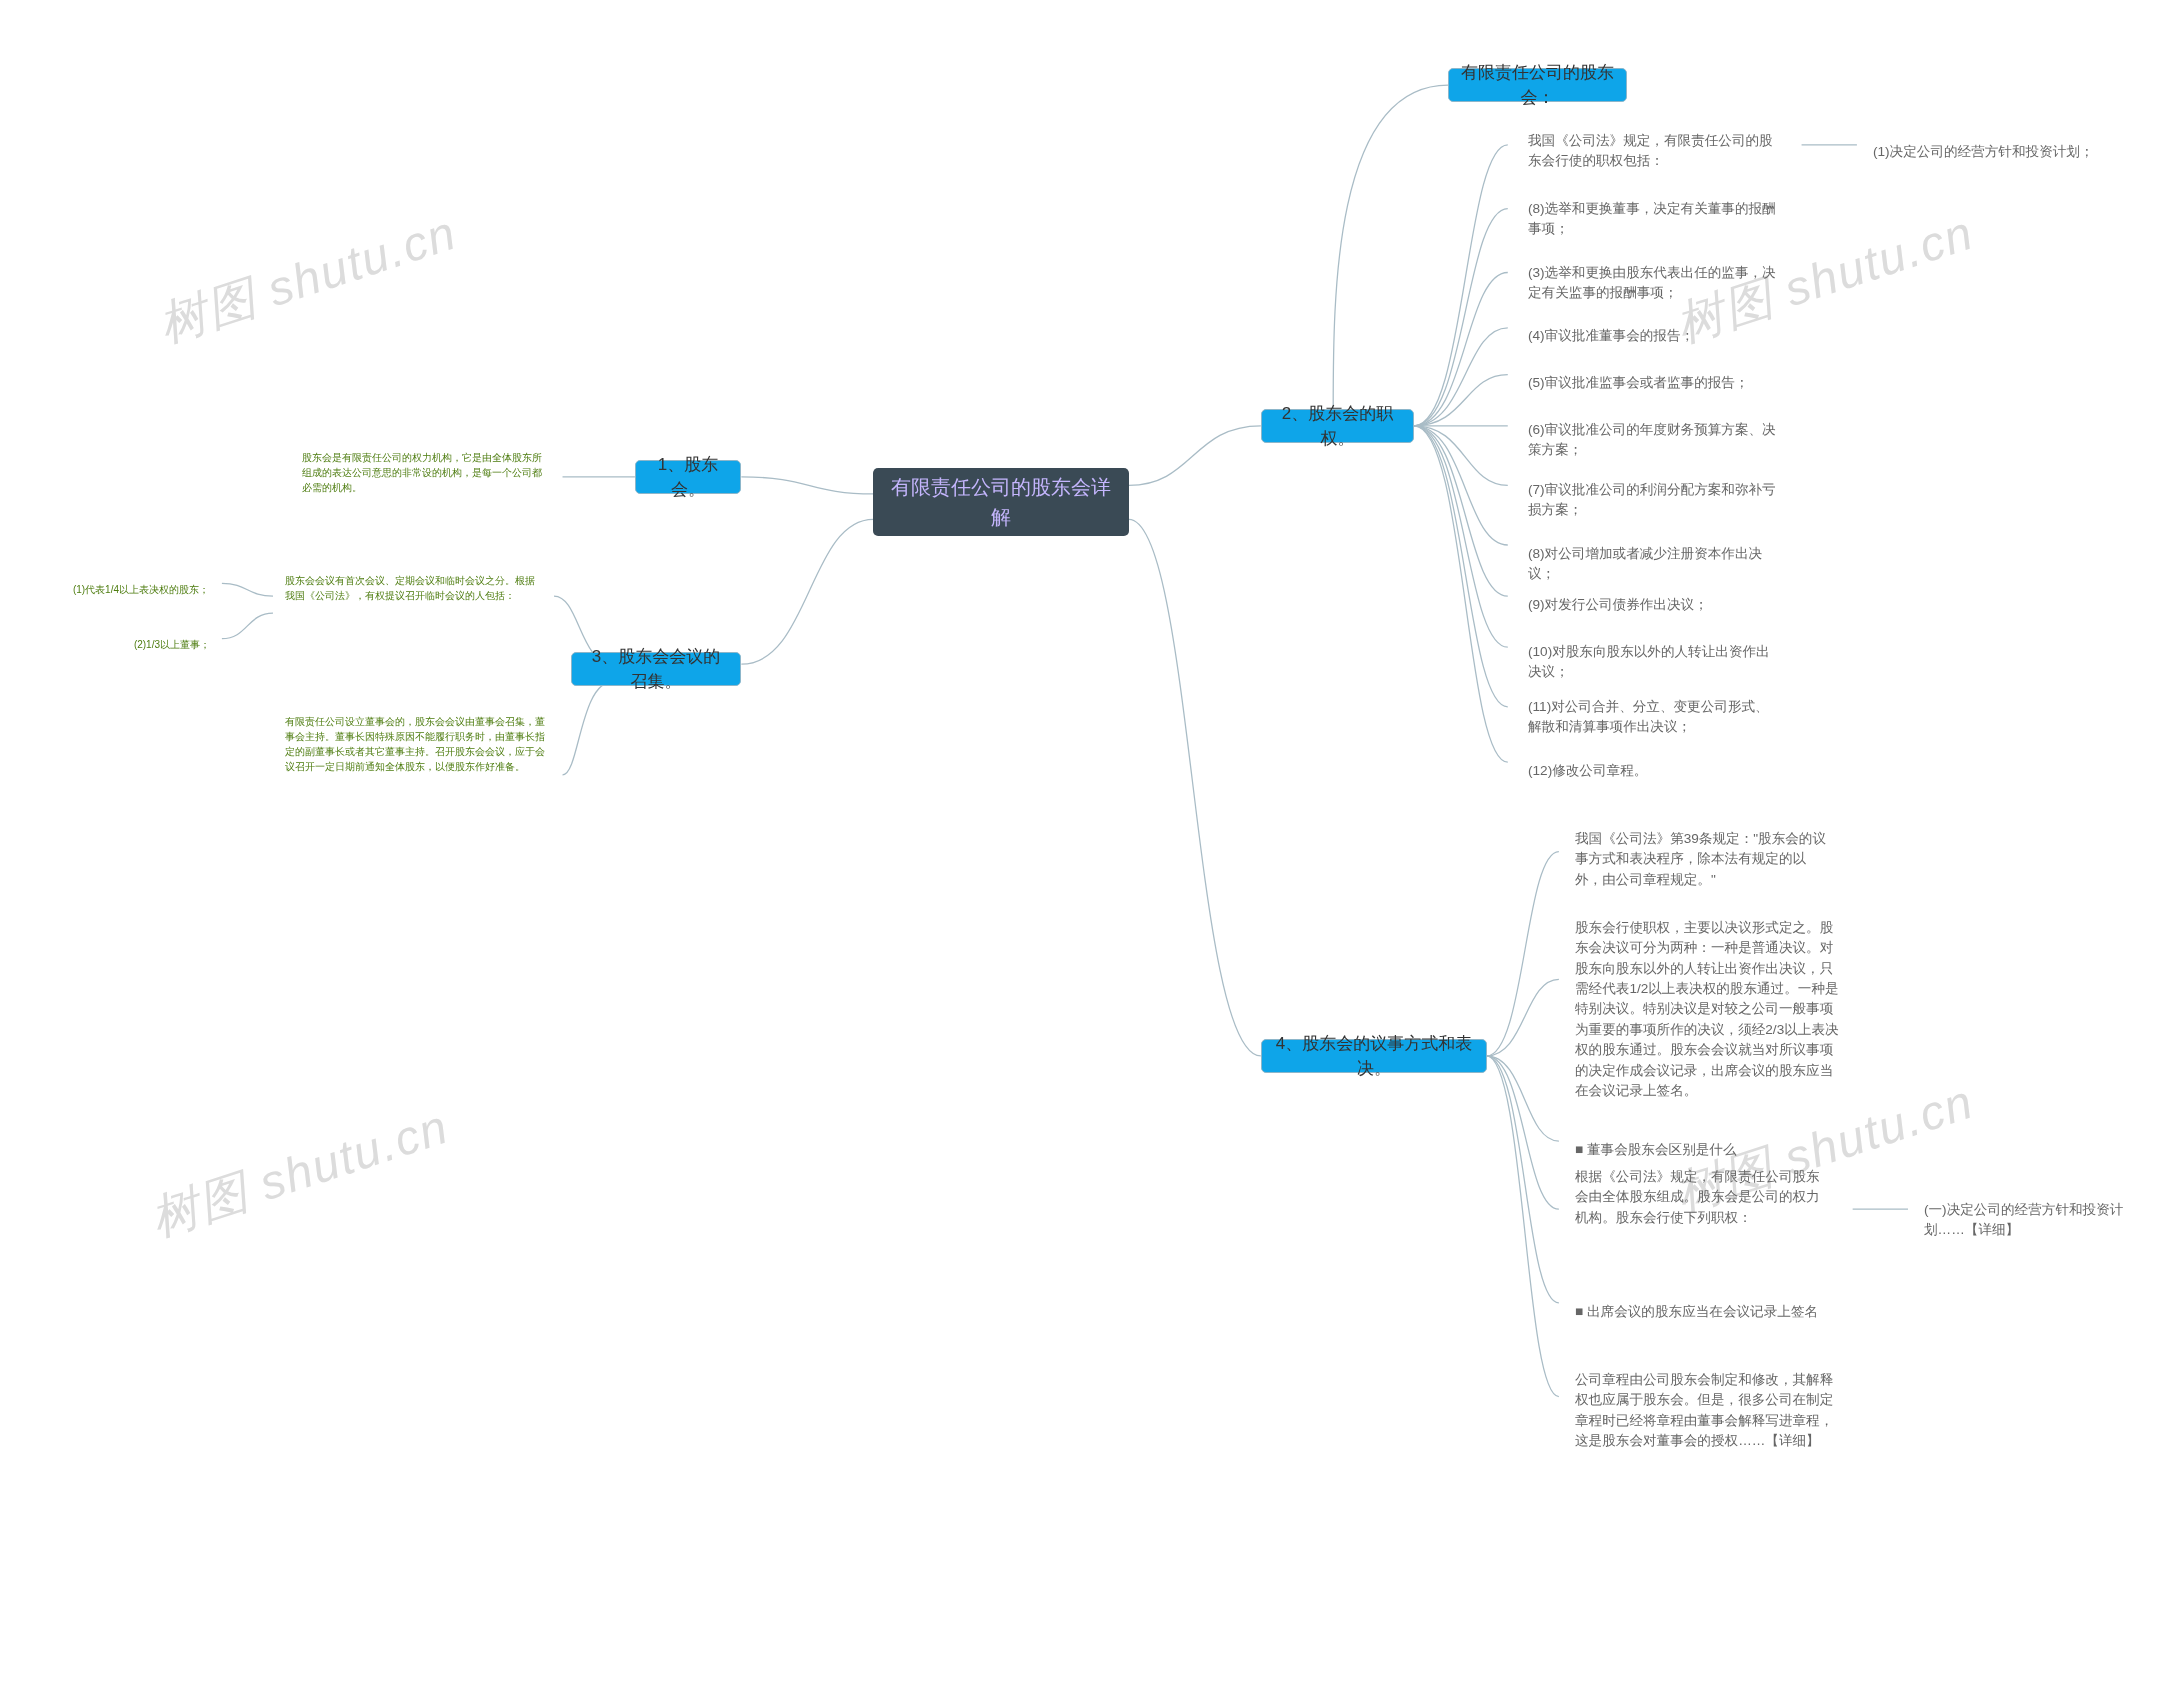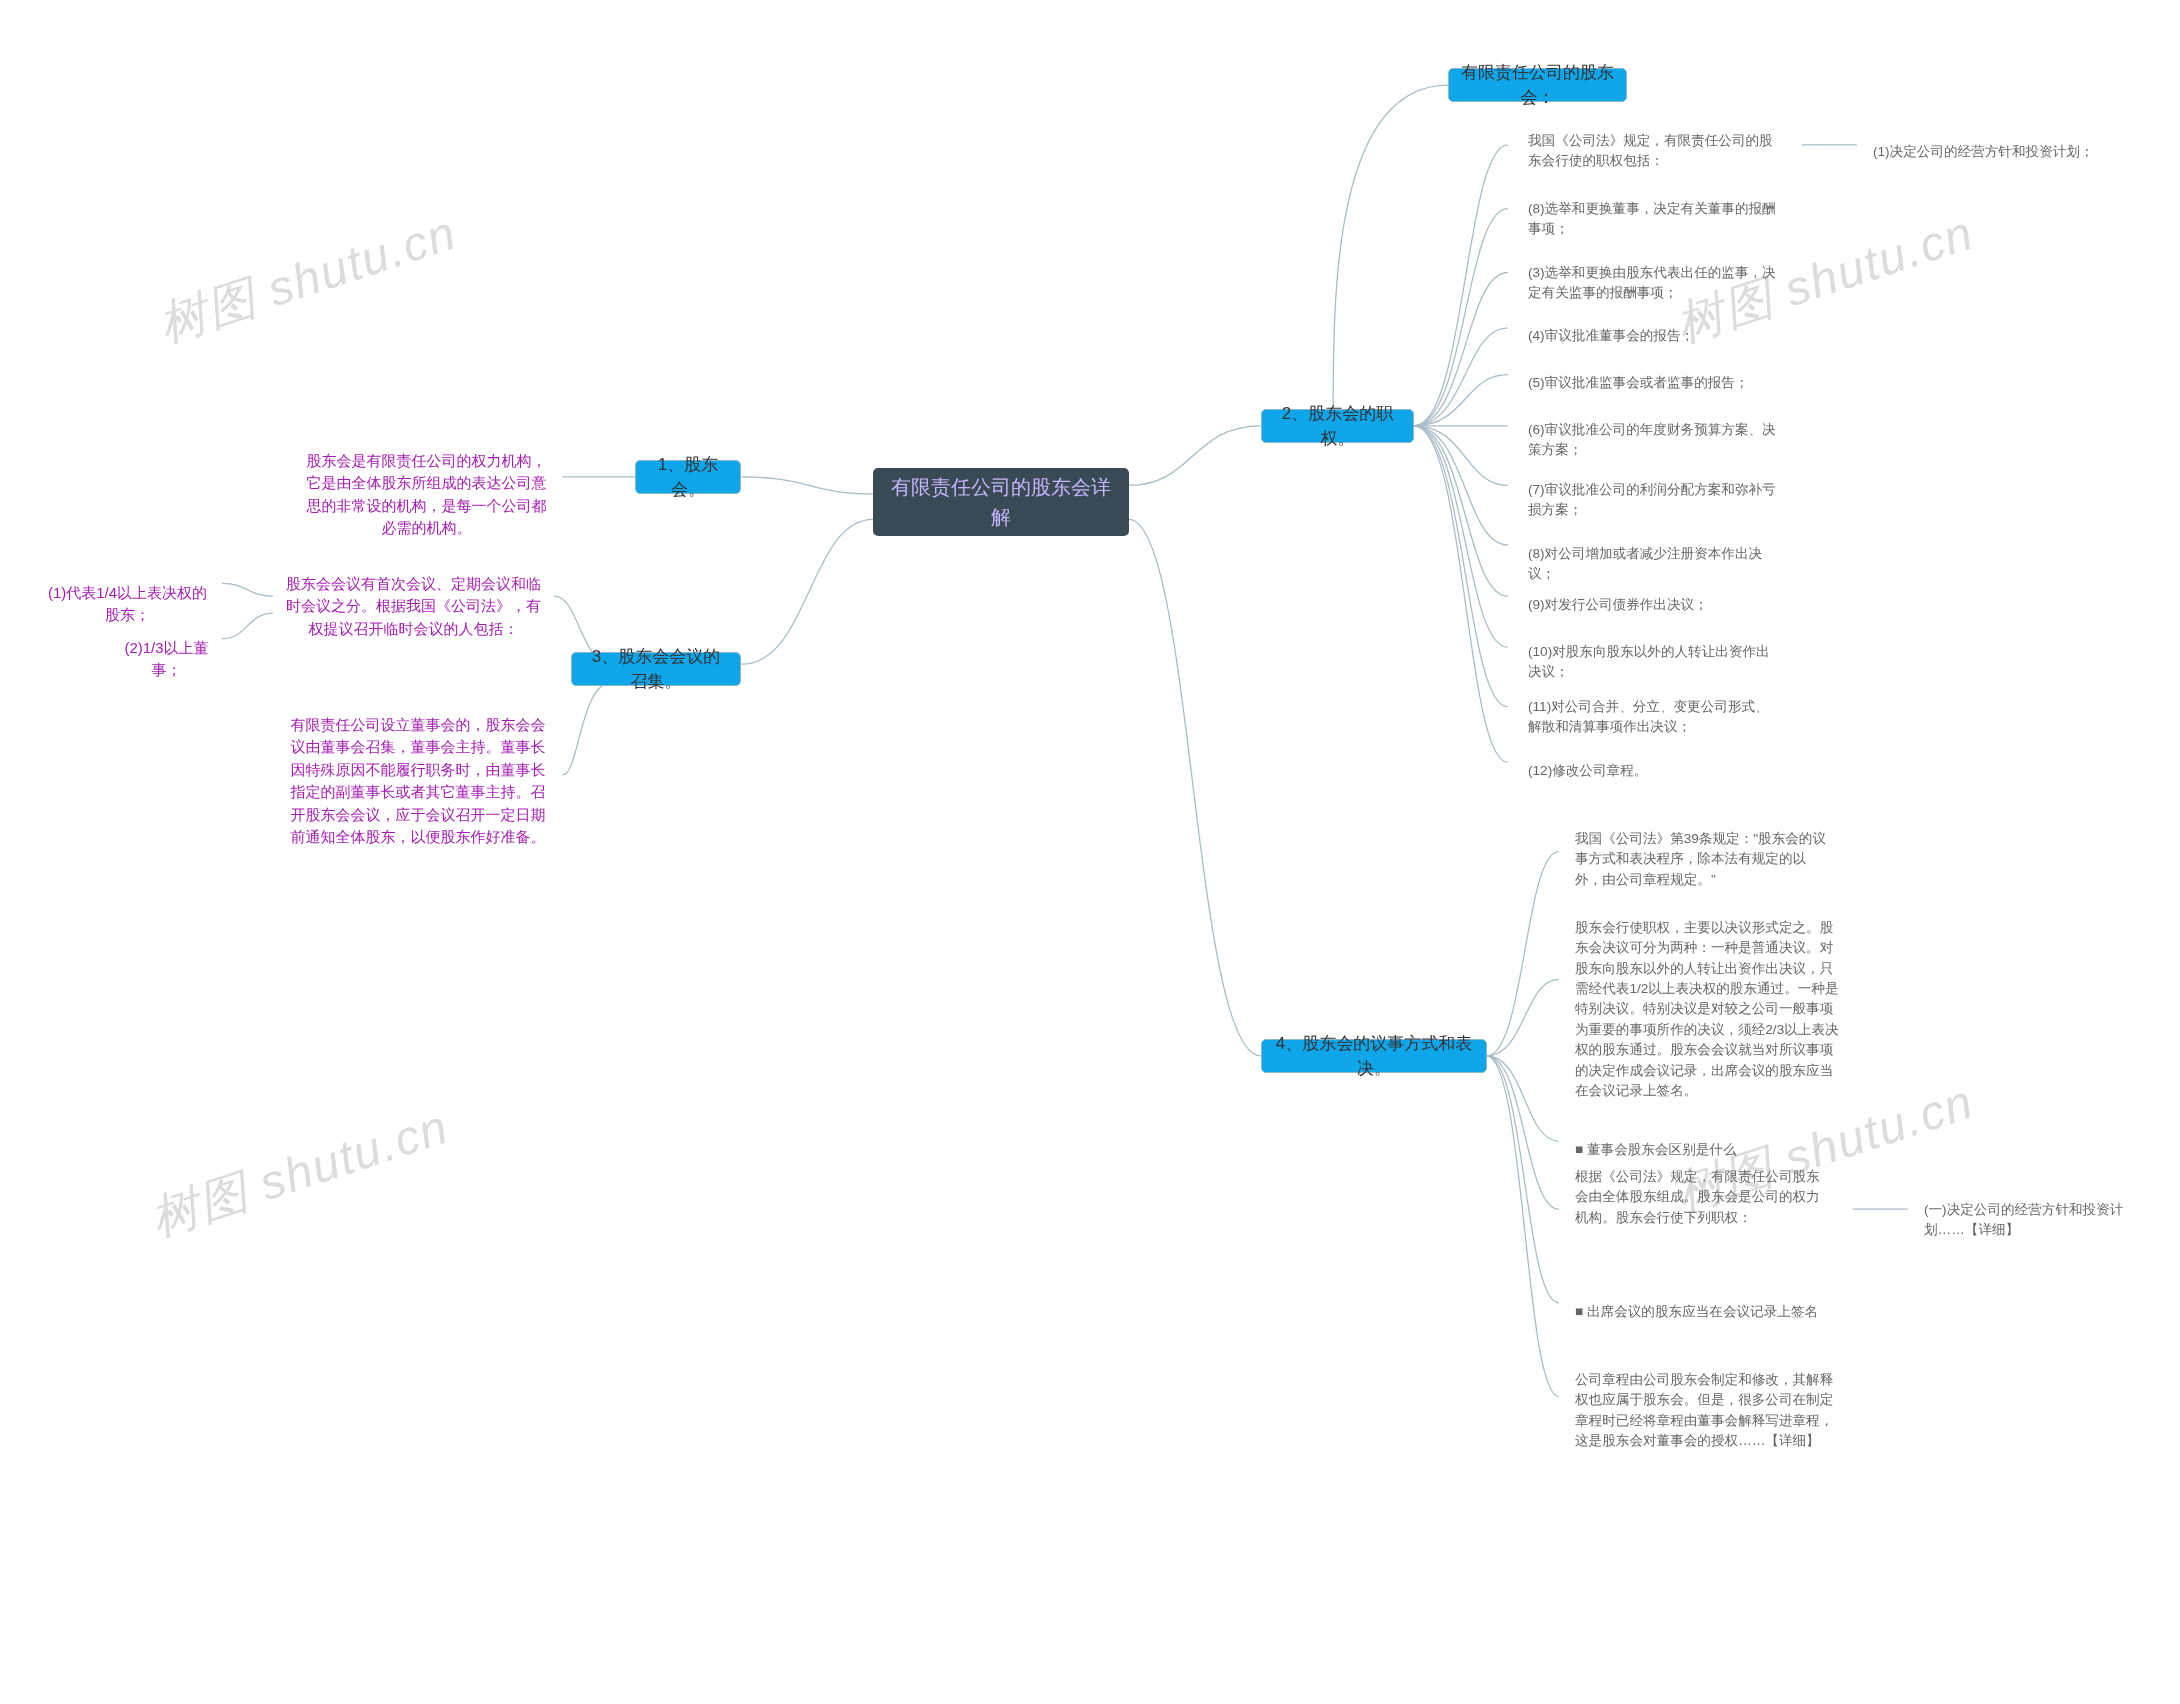--- a/index.html
+++ b/index.html
@@ -1,21 +1,21 @@
 <!DOCTYPE html>
 <html><head>
 <meta charset="utf-8">
 <style>
   html,body{margin:0;padding:0;width:2181px;height:1704px;background:#ffffff;font-family:"Microsoft YaHei","PingFang SC",sans-serif;font-size:15.3px;color:#333;overflow:hidden}
   .canvas{position:relative;width:2181px;height:1704px}
   .node{position:absolute;box-sizing:border-box;border-radius:5.1px;padding:6.8px 12px;display:flex;align-items:center;justify-content:center;text-align:center;line-height:1.5}
   .root{background:#3a4a55;color:#c4b5fd;font-size:20px;width:256px;height:68px}
   .branch{background:#0ea5e9;border:0.9px solid #8cb6ca;color:#333;font-size:17px}
   .leafR{color:#666;font-size:13.6px;text-align:left;justify-content:flex-start;max-width:290px}
-  .leafL{color:#a21caf;font-size:15px;text-align:center;justify-content:flex-end;max-width:290px}
+  .leafL{color:#4d7c0f;font-size:10px;text-align:left;justify-content:flex-end;max-width:290px}
   .wm{position:absolute;color:#dcdcdc;font-size:48px;font-style:italic;transform:rotate(-18deg);pointer-events:none;user-select:none;font-weight:300;letter-spacing:1.7px}
   svg.links{position:absolute;left:0;top:0;width:2181px;height:1704px;pointer-events:none}
   svg.links path{stroke:#a9bcc6;stroke-width:1.5;fill:none}
 </style>
 </head>
 <body>
 
 <div class="canvas">
 
   <div class="wm" style="left:153px;top:247px">树图 shutu.cn</div>

